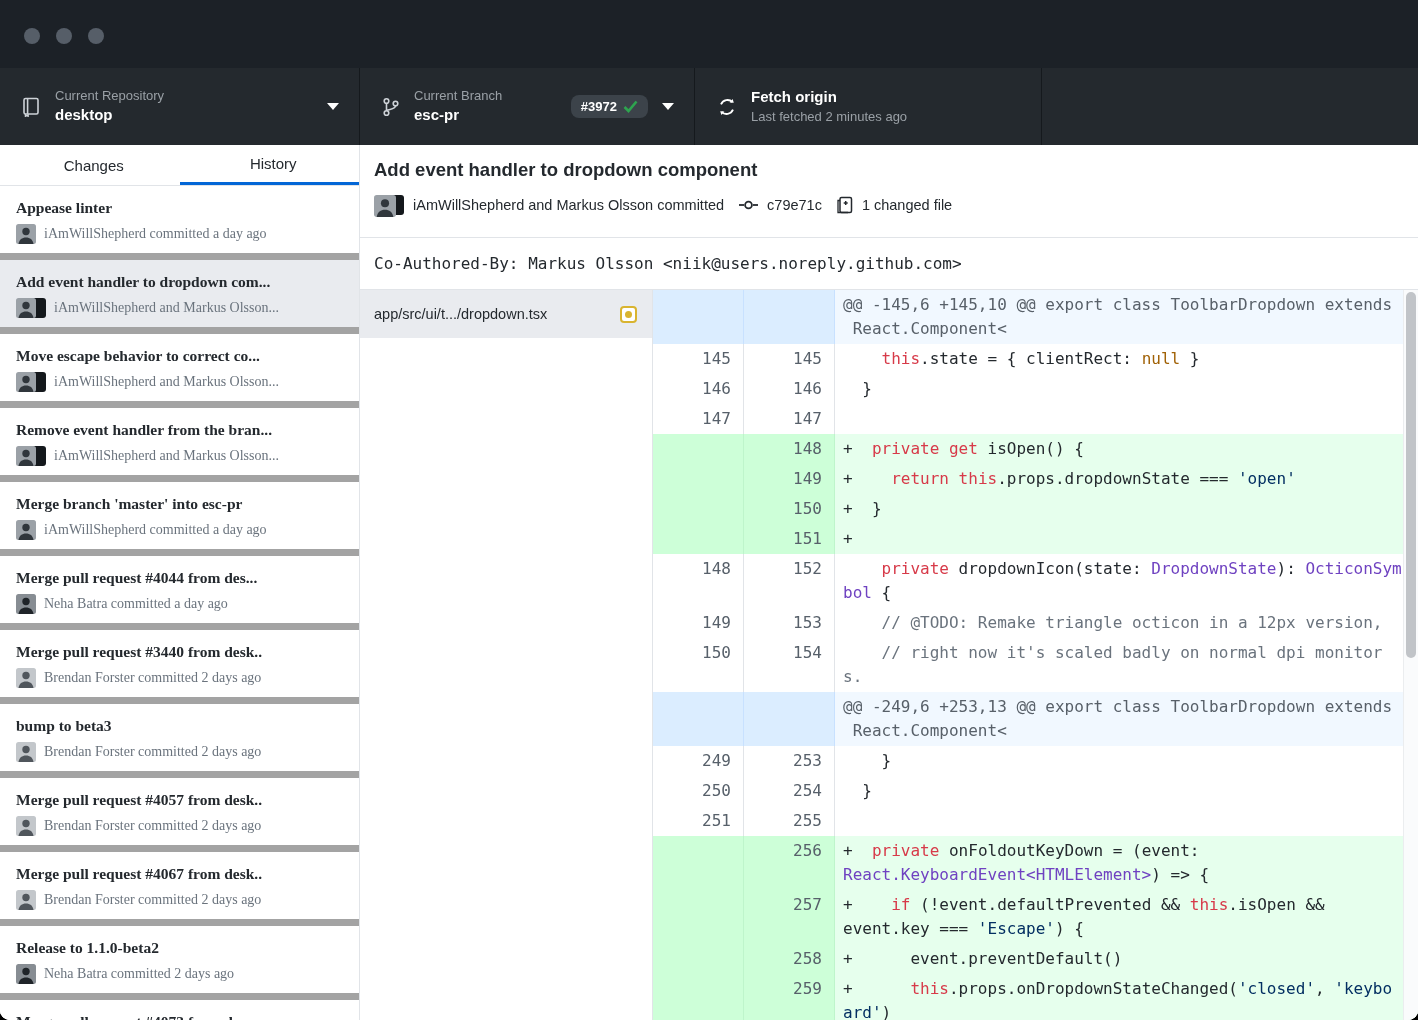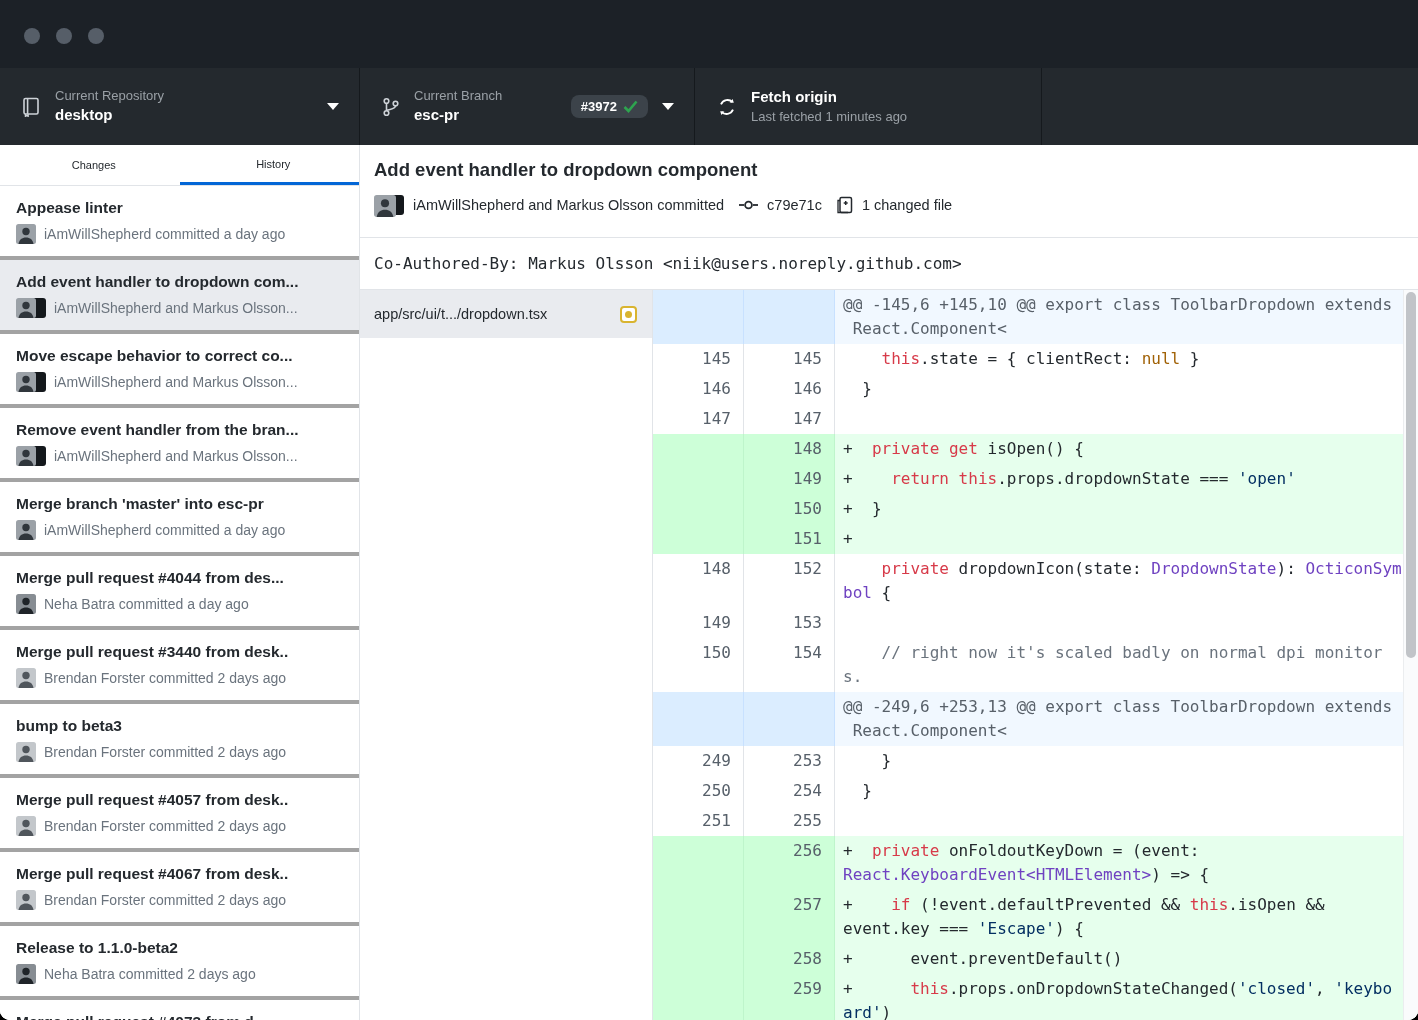--- a/index.html
+++ b/index.html
@@ -23,24 +23,24 @@
   .spacer{flex:1;}
   .chevron{width:0;height:0;border-left:6px solid transparent;border-right:6px solid transparent;
     border-top:7px solid #fff;margin-left:14px;}
   .badge{background:#3c434a;border-radius:8px;padding:4px 10px;display:flex;align-items:center;gap:6px;}
   .badge-text{color:#fff;font-weight:bold;font-size:13px;}
   
   .content{position:absolute;left:0;top:145px;right:0;bottom:0;background:#fff;}
   
   .sidebar{position:absolute;left:0;top:0;width:360px;bottom:0;border-right:1px solid #e1e4e8;background:#fff;}
   .tabbar{position:absolute;left:0;top:0;width:100%;height:41px;display:flex;border-bottom:1px solid #e1e4e8;}
-  .tab{flex:1;display:flex;align-items:center;justify-content:center;font-size:11px;color:#24292e;cursor:default;padding-left:8px;}
+  .tab{flex:1;display:flex;align-items:center;justify-content:center;font-size:15px;color:#24292e;cursor:default;padding-left:8px;}
   .tab.active{border-bottom:3px solid #0366d6;font-weight:400;}
   .commit-list{position:absolute;left:0;top:41px;right:0;bottom:0;overflow:hidden;}
-  .commit-item{height:74px;padding:13px 16px 0 16px;border-bottom:4px solid #a3a3a3;background:#fff;}
+  .commit-item{height:74px;padding:13px 16px 0 16px;border-bottom:7px solid #a3a3a3;background:#fff;font-family:Liberation Serif, serif;}
   .commit-item.selected{background:#e9ebef;}
   .commit-item .commit-title{font-size:15.5px;font-weight:bold;color:#24292e;white-space:nowrap;overflow:hidden;margin-bottom:7px;}
   .commit-meta{display:flex;align-items:center;gap:8px;font-size:14px;color:#6a737d;white-space:nowrap;overflow:hidden;}
   .avatar{display:inline-flex;flex:0 0 auto;}
   .avatar-dual{position:relative;display:inline-block;width:30px;height:20px;flex:0 0 auto;}
   .avatar-dual .back{position:absolute;left:10px;top:0;width:20px;height:20px;border-radius:3px;background:#14181c;}
   .avatar-dual .front{position:absolute;left:0;top:0;}
   
   .main{position:absolute;left:360px;top:0;right:0;bottom:0;}
   .commit-header{position:absolute;left:0;top:0;right:0;height:92px;padding:14px 0 0 14px;}
@@ -138,21 +138,21 @@
             <g fill="none" stroke="#fff" stroke-width="1.8">
           <path d="M15.5 6.2A7 7 0 0 0 4 8.3"></path>
           <path d="M4.5 15.8A7 7 0 0 0 16 13.7"></path>
         </g>
         <polygon points="16.8,6.8 12.6,6.4 15.6,2.9" fill="#fff"></polygon>
         <polygon points="3.2,15.2 7.4,15.6 4.4,19.1" fill="#fff"></polygon>
           </svg>
       </span>
       <span class="tb-col">
         <span class="tb-value">Fetch origin</span>
-        <span class="tb-label" style="margin:2px 0 0;">Last fetched 1 minutes ago</span>
+        <span class="tb-label" style="margin:2px 0 0;">Last fetched 2 minutes ago</span>
       </span>
     </div>
   </div>
 
   <div class="content">
 
     <div class="sidebar">
       <div class="tabbar">
         <div class="tab">Changes</div>
         <div class="tab active">History</div>
@@ -423,20 +423,23 @@
                 <div class="g">148</div>
                 <div class="g">152</div>
                 <div class="dcontent">
                   <div class="code-line"><span class="tok-pl">    </span><span class="tok-k">private</span><span class="tok-pl"> dropdownIcon(state: </span><span class="tok-t">DropdownState</span><span class="tok-pl">): </span><span class="tok-t">OcticonSym</span></div>
                   <div class="code-line"><span class="tok-t">bol</span><span class="tok-pl"> {</span></div>
                 </div>
               </div>
               <div class="diff-row ctx">
                 <div class="g">149</div>
                 <div class="g">153</div>
+                <div class="dcontent">
+                  <div class="code-line"><span class="tok-pl">    </span><span class="tok-c">// @TODO: Remake triangle octicon in a 12px version,</span></div>
+                </div>
               </div>
               <div class="diff-row ctx">
                 <div class="g">150</div>
                 <div class="g">154</div>
                 <div class="dcontent">
                   <div class="code-line"><span class="tok-pl">    </span><span class="tok-c">// right now it's scaled badly on normal dpi monitor</span></div>
                   <div class="code-line"><span class="tok-c">s.</span></div>
                 </div>
               </div>
               <div class="diff-row hunk">

